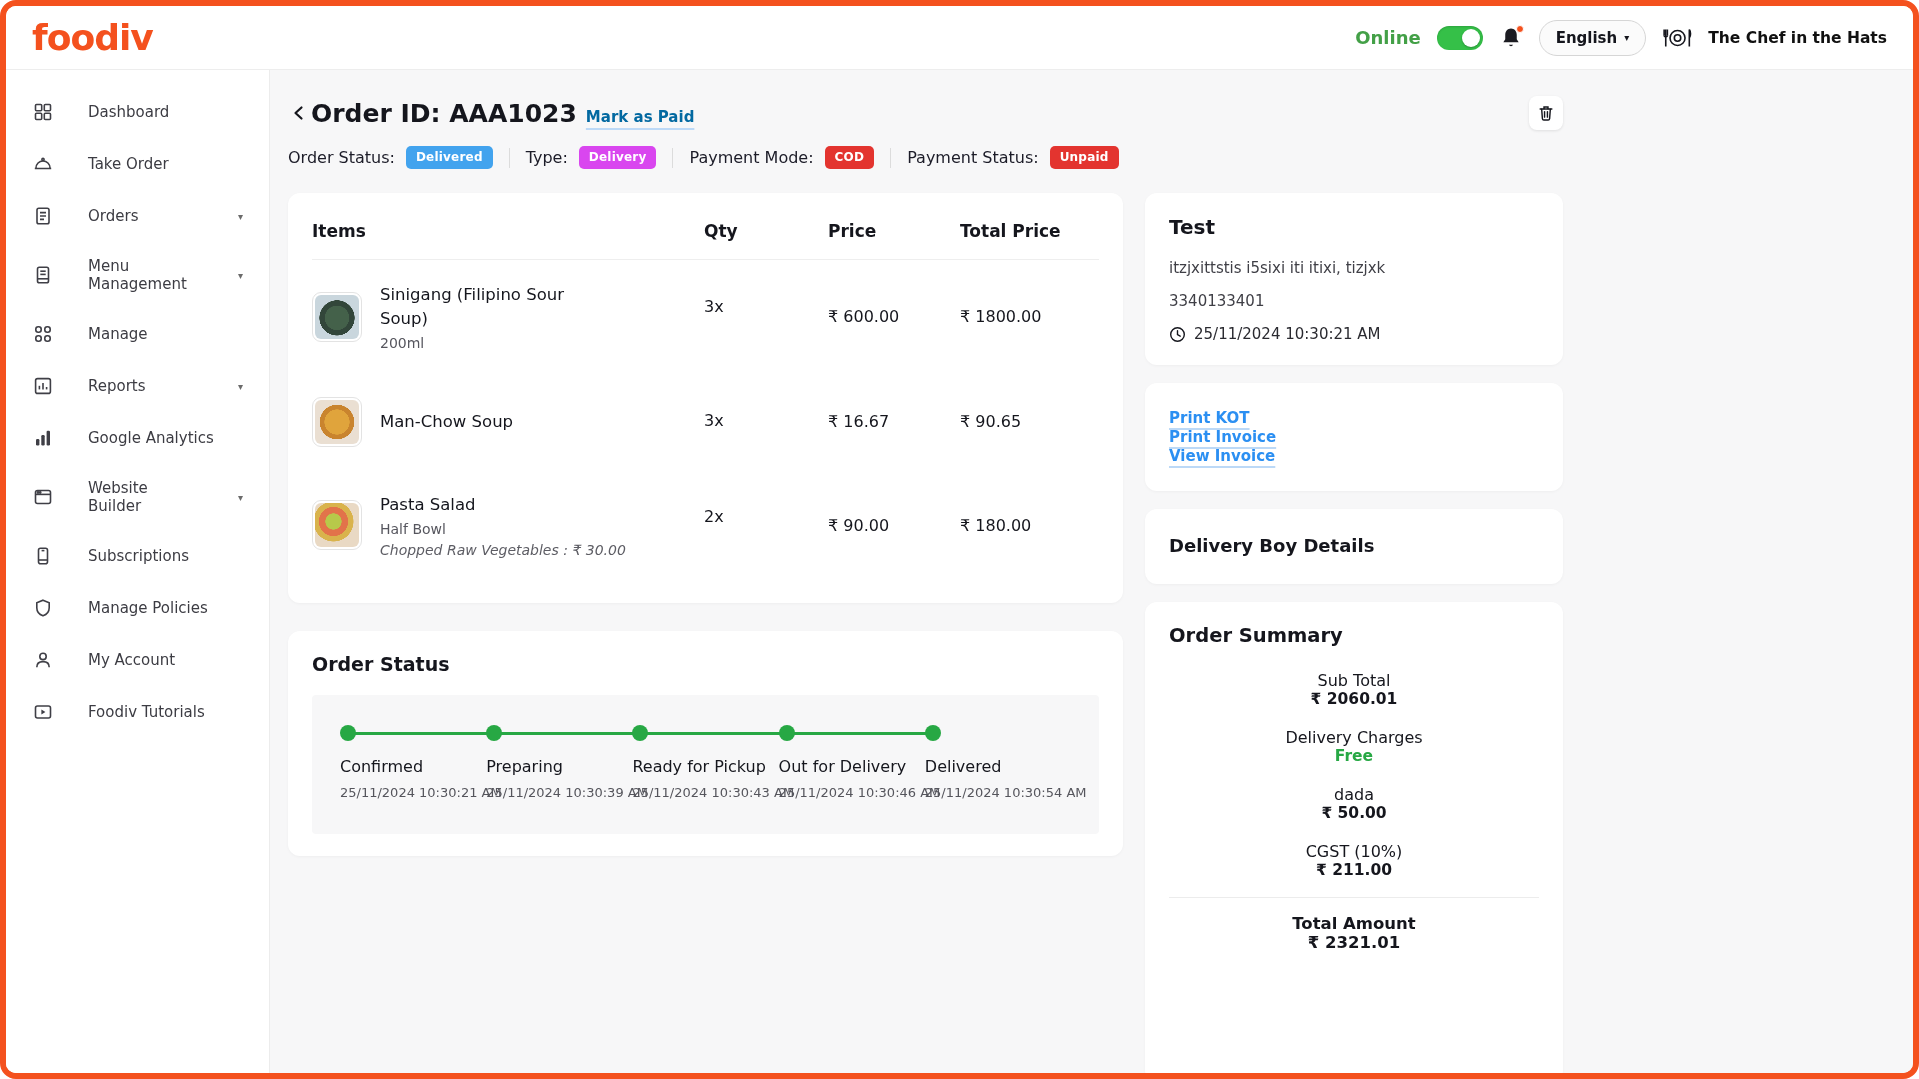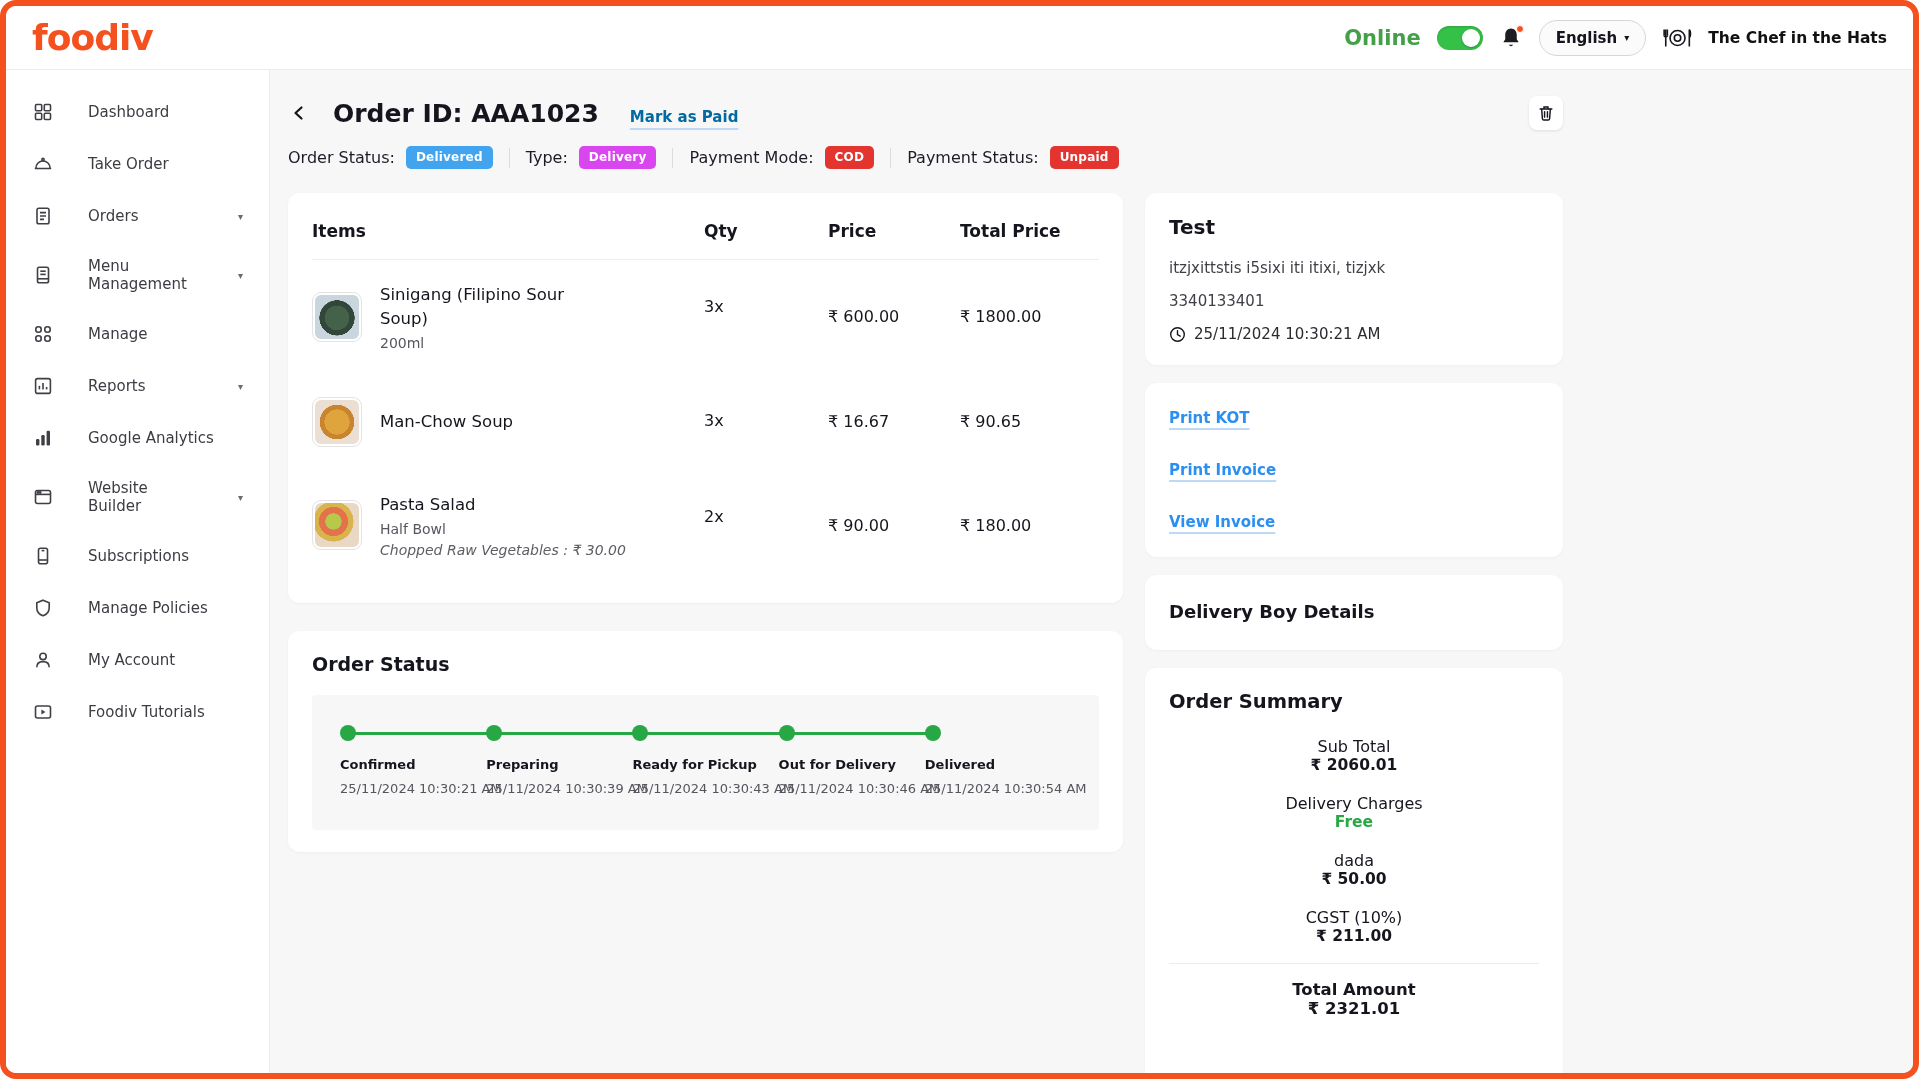--- a/index.html
+++ b/index.html
@@ -22,21 +22,21 @@
   
   .topbar {
     height: 64px; flex: 0 0 64px;
     background: #fff;
     border-bottom: 1px solid #ededed;
     display: flex; align-items: center;
     padding: 0 26px;
   }
   .logo { font-size: 36px; font-weight: 800; color: #f4511e; letter-spacing: -1px; cursor: pointer; }
   .topbar-right { margin-left: auto; display: flex; align-items: center; gap: 16px; }
-  .online-label { color: #43a047; font-weight: 600; font-size: 21px; }
+  .online-label { color: #43a047; font-weight: 600; font-size: 18px; }
   .toggle {
     width: 46px; height: 24px; border-radius: 13px;
     background: #35c048; position: relative; cursor: pointer;
     box-shadow: inset 0 1px 2px rgba(0,0,0,.15);
   }
   .toggle .knob {
     position: absolute; top: 3px; right: 3px;
     width: 18px; height: 18px; border-radius: 50%;
     background: #fff; box-shadow: 0 1px 2px rgba(0,0,0,.25);
   }
@@ -73,21 +73,21 @@
 
   .main {
     flex: 1; min-width: 0; overflow-y: auto;
     padding: 26px 20px 24px 18px;
   }
   .main::-webkit-scrollbar { width: 7px; }
   .main::-webkit-scrollbar-thumb { background: #c9c9c9; border-radius: 4px; }
   .content-wrap { max-width: 1275px; }
 
   
-  .page-head { display: flex; align-items: center; gap: 23px; margin-bottom: 16px; }
+  .page-head { display: flex; align-items: center; gap: 1px; margin-bottom: 16px; }
   .back-btn { display: grid; place-items: center; width: 22px; height: 22px; cursor: pointer; }
   .page-title { font-size: 25px; font-weight: 700; margin: 0; color: #15161d; }
   .mark-paid {
     margin-left: 8px; margin-top: 8px;
     font-size: 15px; font-weight: 600; color: #0369a1;
     text-decoration: underline; text-underline-offset: 6px;
     text-decoration-thickness: 2px; text-decoration-color: #bcd9f7;
     cursor: pointer;
   }
   .delete-btn {
@@ -152,29 +152,29 @@
   .timeline { position: relative; display: flex; }
   .tl-line {
     position: absolute; top: 7px; left: 8px; right: calc(20% - 8px);
     height: 3px; background: #27a844;
   }
   .tl-step { flex: 1; min-width: 0; position: relative; }
   .tl-dot {
     width: 16px; height: 16px; border-radius: 50%;
     background: #27a844; position: relative; z-index: 1; margin-bottom: 16px;
   }
-  .tl-label { font-size: 13px; font-weight: 700; color: #15161d; margin-bottom: 9px; }
+  .tl-label { font-size: 16px; font-weight: 400; color: #15161d; margin-bottom: 9px; }
   .tl-time { font-size: 13px; color: #55555c; white-space: nowrap; }
 
   
   .cust-title { font-size: 20px; font-weight: 700; margin: 0 0 20px; }
   .cust-line { font-size: 15px; color: #3f3f46; margin-bottom: 15px; }
   .cust-time { display: flex; align-items: center; gap: 8px; font-size: 15px; color: #2a2a30; }
 
-  .links-card { display: flex; flex-direction: column; gap: 34px; padding: 26px 24px; }
+  .links-card { display: flex; flex-direction: column; gap: 1px; padding: 26px 24px; }
   .action-link {
     font-size: 15px; font-weight: 600; color: #2b8ff2;
     text-decoration: underline; text-underline-offset: 5px;
     text-decoration-color: #bcd9f7; text-decoration-thickness: 2px;
     cursor: pointer; width: fit-content;
   }
 
   .dboy-title { font-size: 18px; font-weight: 700; margin: 4px 0 6px; }
 
   .summary-card { min-height: 480px; }

